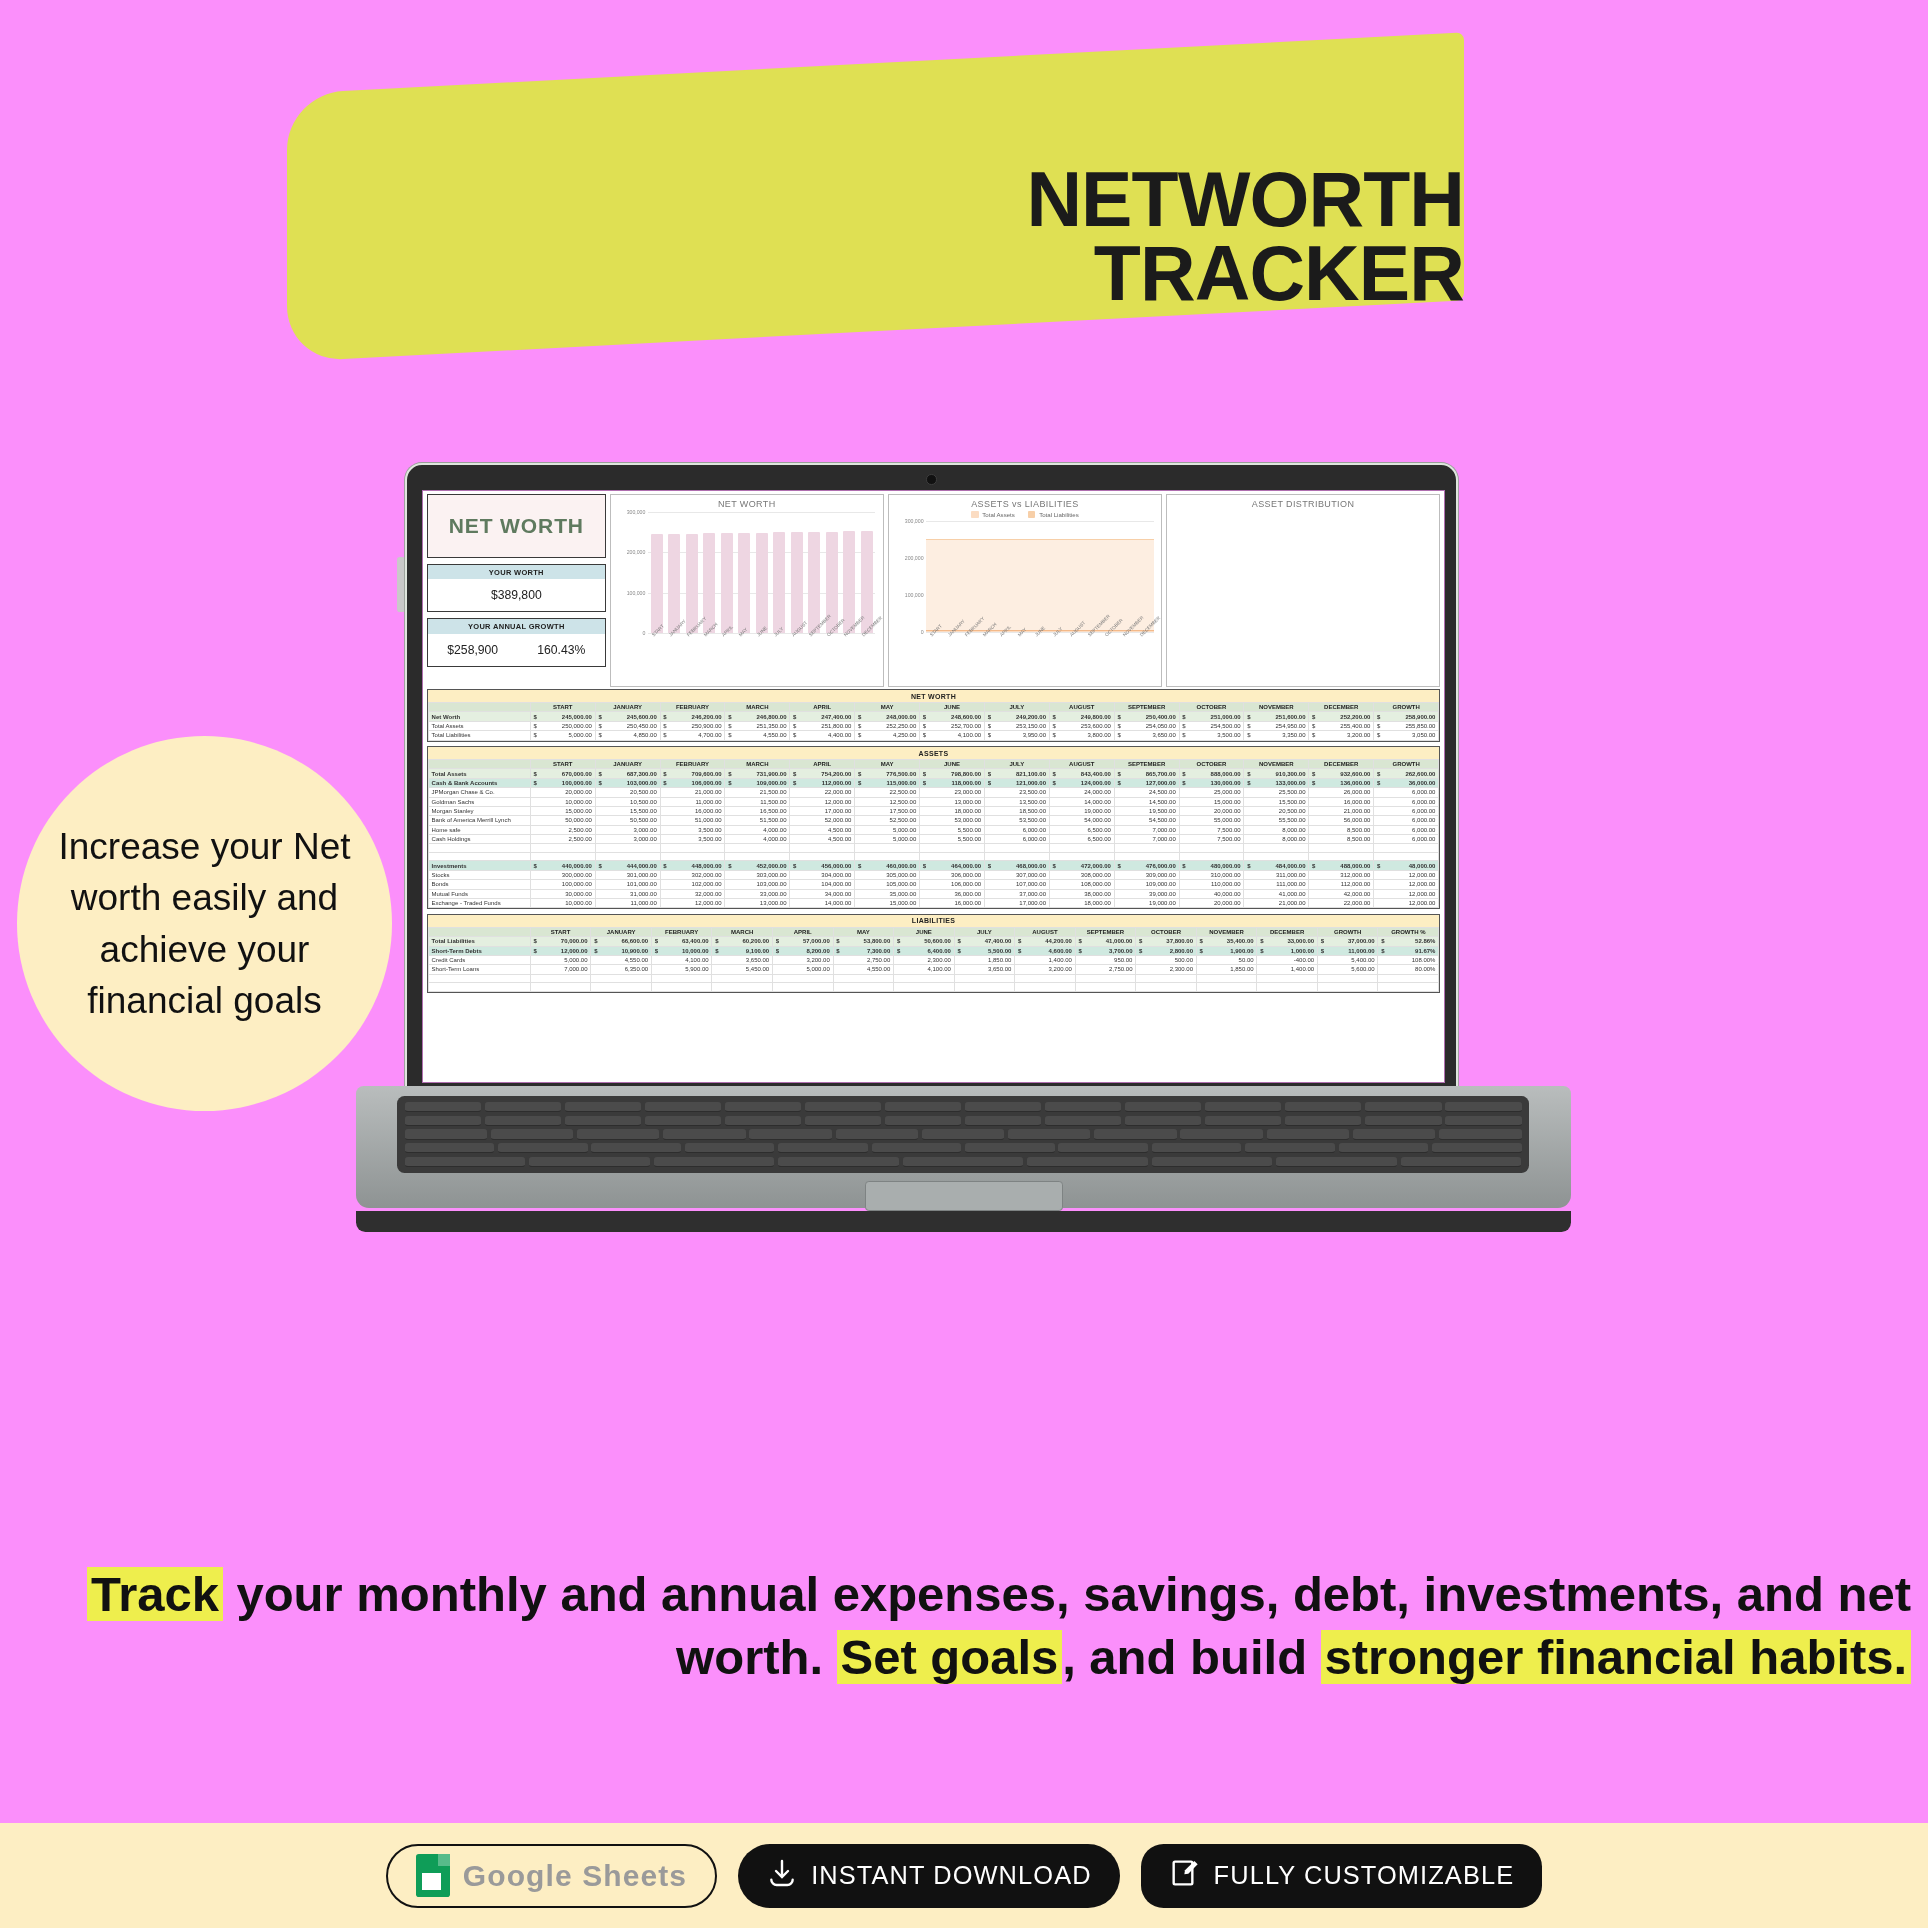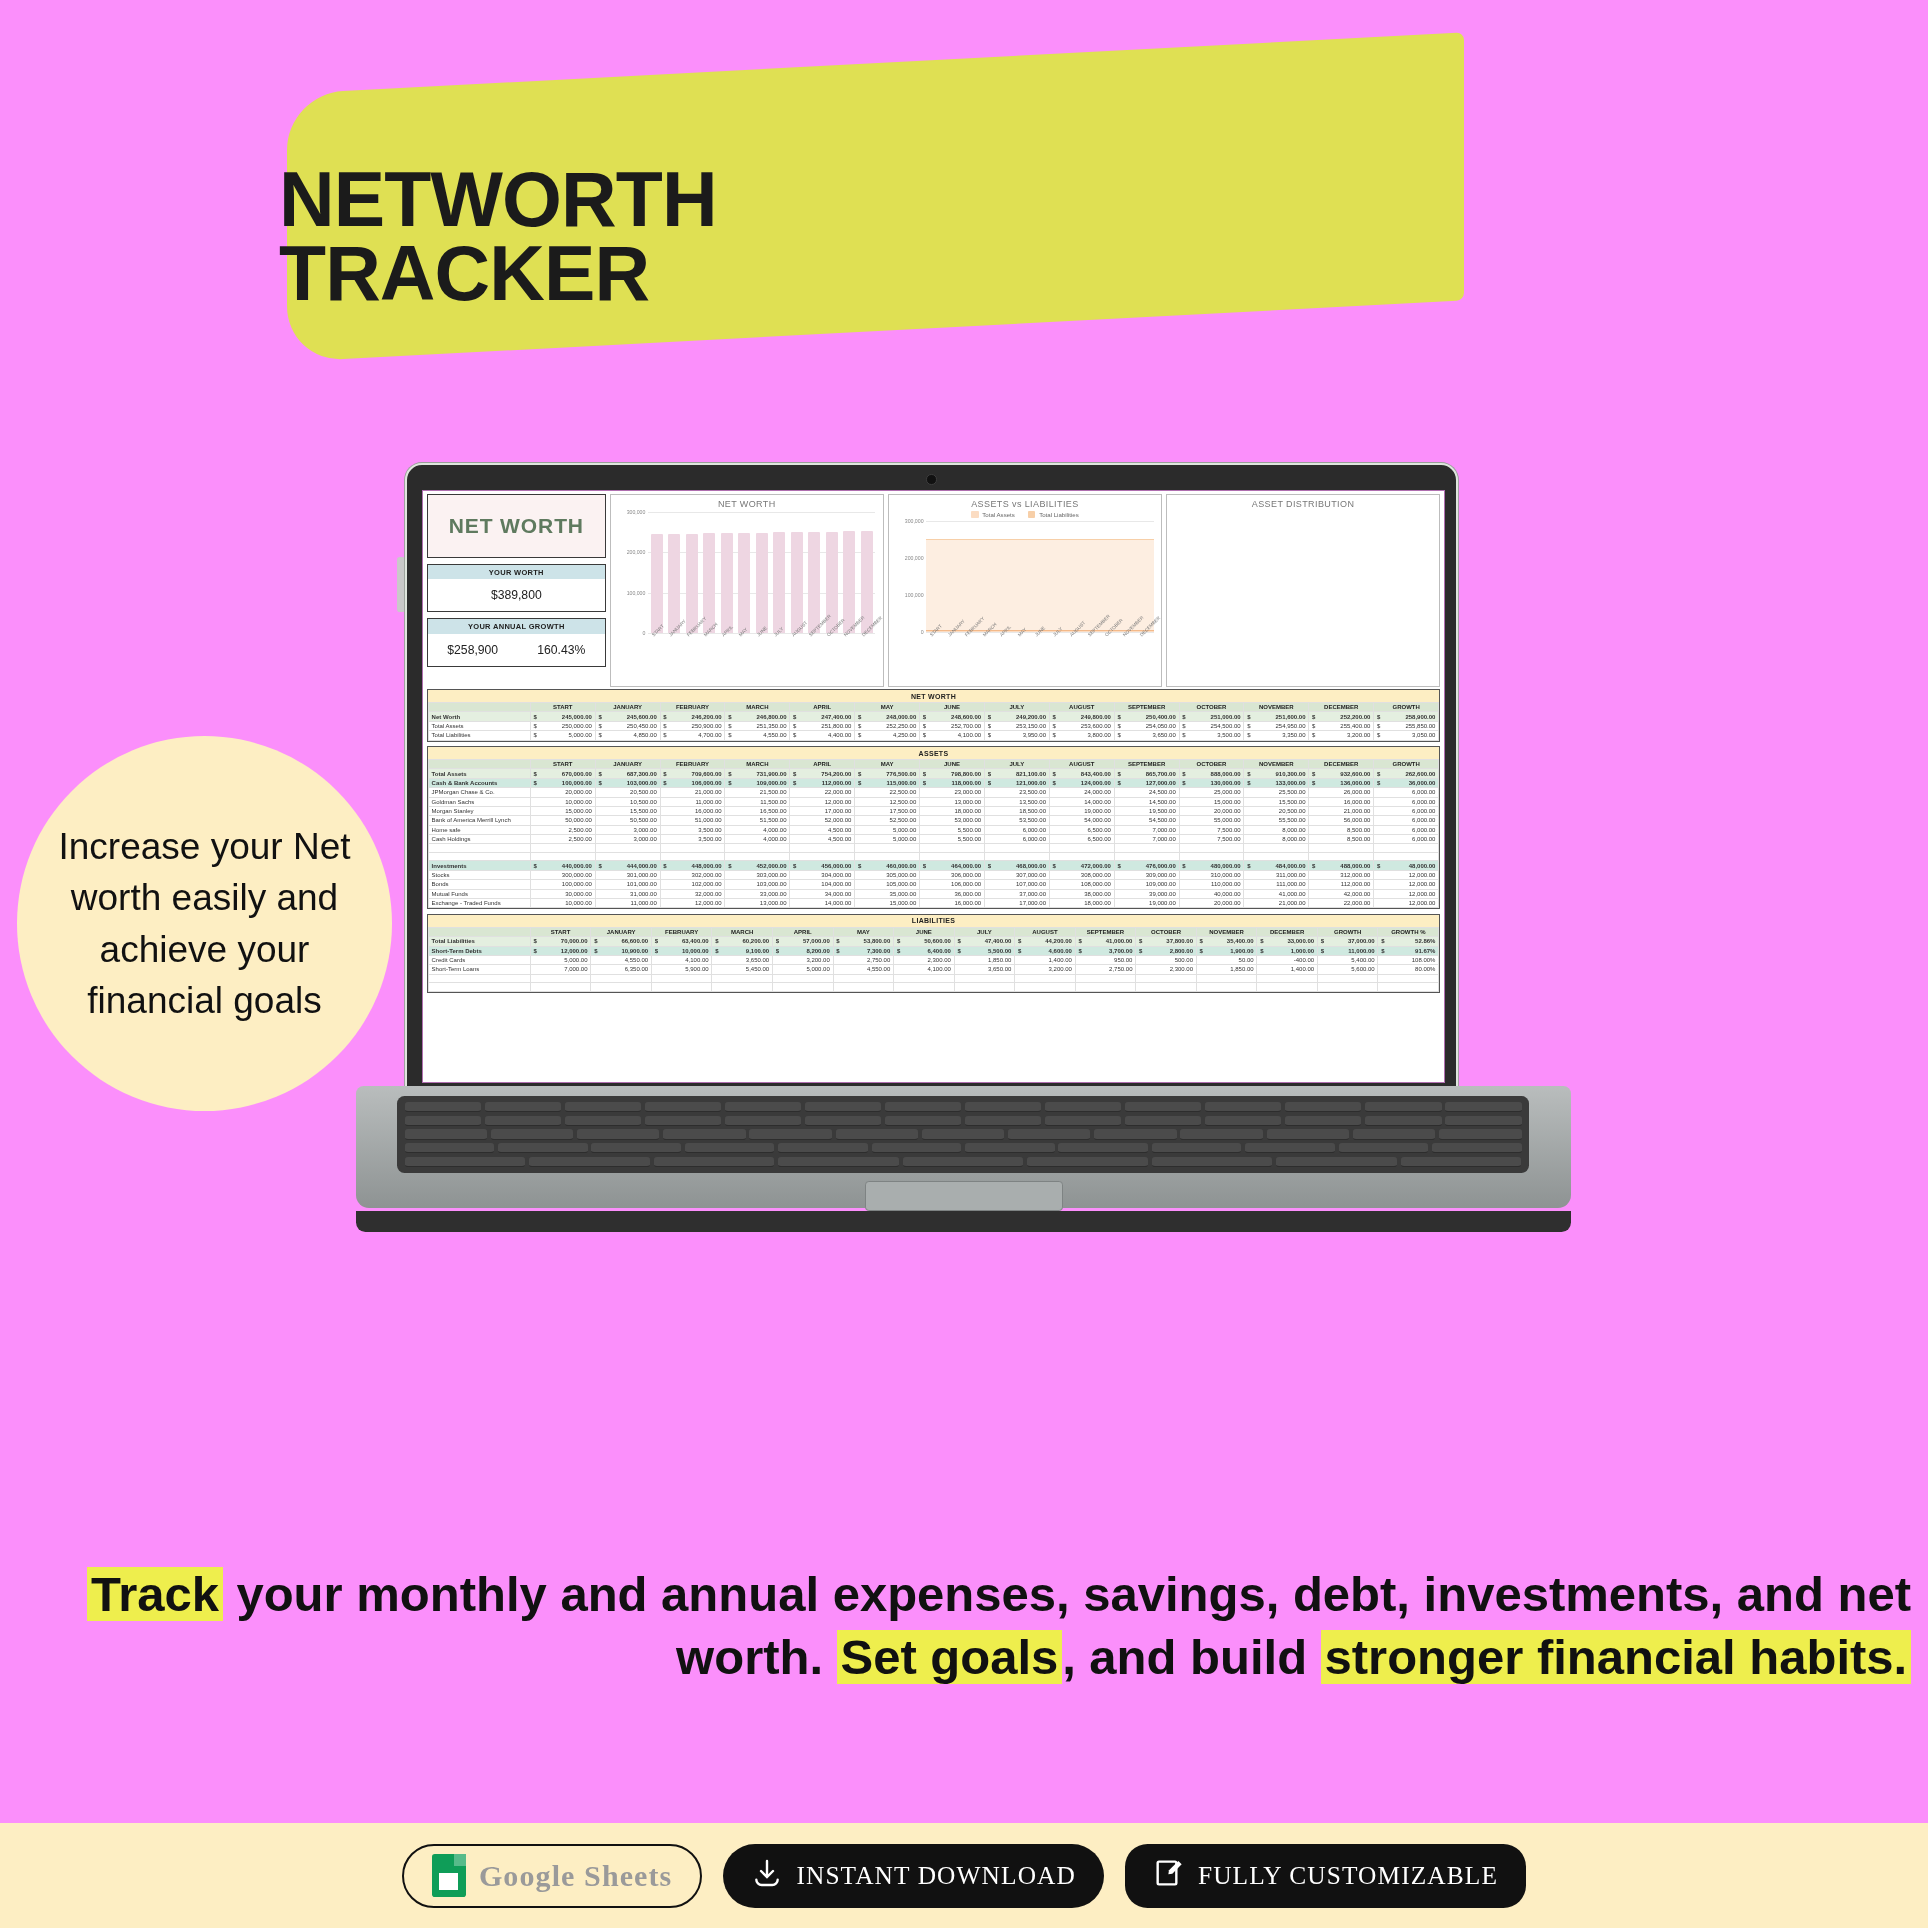--- a/index.html
+++ b/index.html
@@ -14,22 +14,22 @@
   
   .banner-wrap{ position:absolute; left:0; top:94px; width:1928px; height:278px; }
   .banner{
     position:absolute; left:287px; top:0; width:1177px; height:268px;
     background:#dfe053;
     border-radius:56px 7.5px 7.5px 56px;
     transform:skewY(-3.0deg);
     transform-origin:left bottom;
   }
   .banner-text{
-    position:absolute; left:279px; top:9.4px; width:1177px; height:268px;
-    display:flex; flex-direction:column; align-items:flex-start; justify-content:center;
+    position:absolute; left:287px; top:9.4px; width:1177px; height:268px;
+    display:flex; flex-direction:column; align-items:flex-end; justify-content:center;
     color:#1b1b1b;
     font-weight:900;
     line-height:0.96;
     letter-spacing:-0.9px;
   }
   .banner-text .l1{ font-size:77px; }
   .banner-text .l2{ font-size:77px; }
 
   
   .callout{
@@ -147,21 +147,21 @@
   
   .bottom-copy{
     position:absolute; left:0; top:1563px; width:1928px; text-align:right;
     font-size:49px; font-weight:900; color:#111; line-height:1.28; padding:0 17px;
   }
   .hl{ background:#eeee4d; padding:0 3.8px; }
 
   
   .badgebar{
     position:absolute; left:0; bottom:0; width:1928px; height:105px;
-    background:#fdeec3; display:flex; align-items:center; justify-content:center; gap:21px;font-family:Liberation Serif, serif;
+    background:#fdeec3; display:flex; align-items:center; justify-content:center; gap:21px;
   }
   .pill{
     height:64px; border-radius:34px; display:flex; align-items:center; gap:13px;
     padding:0 28px; color:#fff; background:#111; font-size:25.4px; font-weight:500; letter-spacing:1.1px;
   }
   .pill.light{ background:#fdeec3; color:#8a8a8a; border:2.8px solid #111; font-weight:700; }
   .pill.square{ border-radius:22.6px; }
   .gs-logo{ width:34px; height:43px; position:relative; }
   .gs-logo .pg{ position:absolute; inset:0; background:#0f9d58; border-radius:2.8px; }
   .gs-logo .fold{ position:absolute; right:0; top:0; width:12.2px; height:12.2px; background:#57bb8a; }

